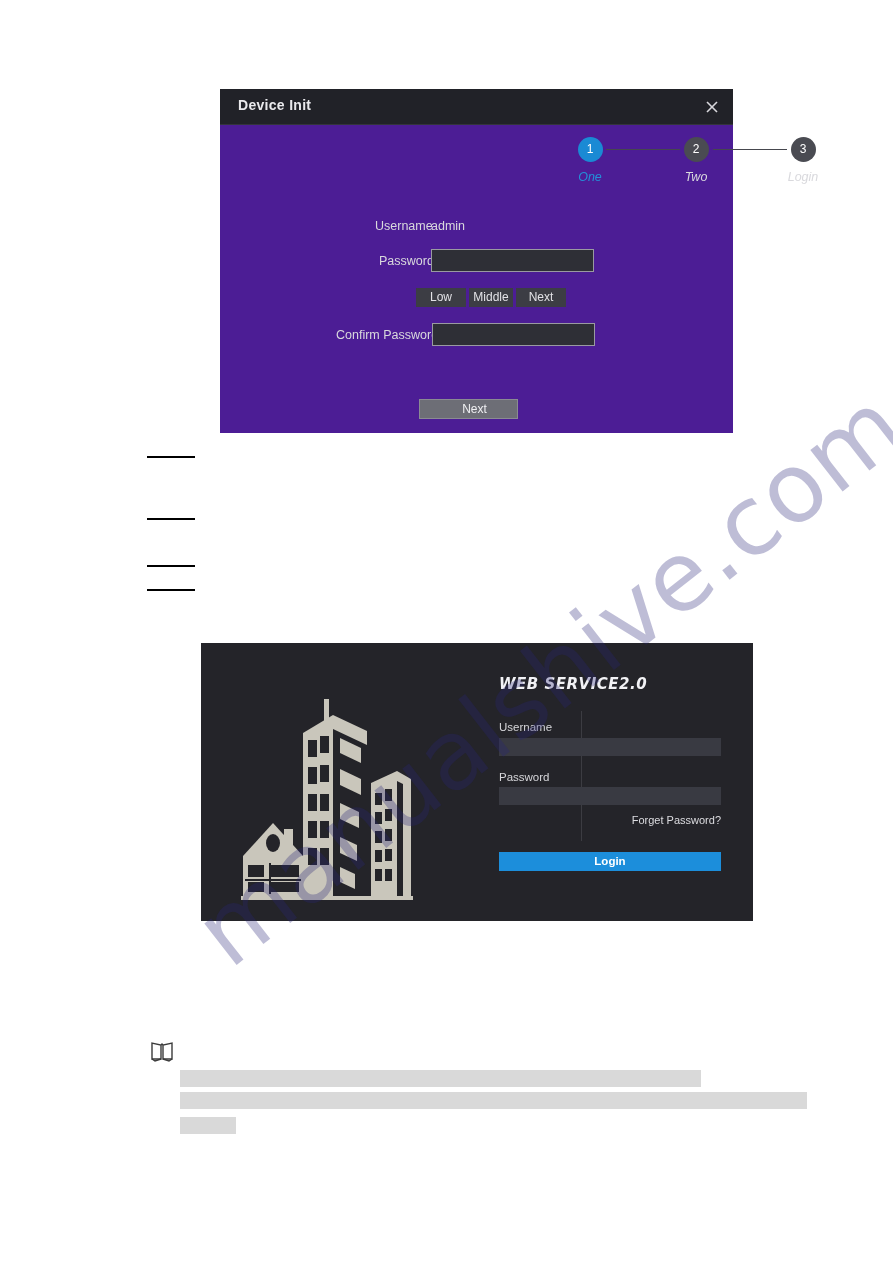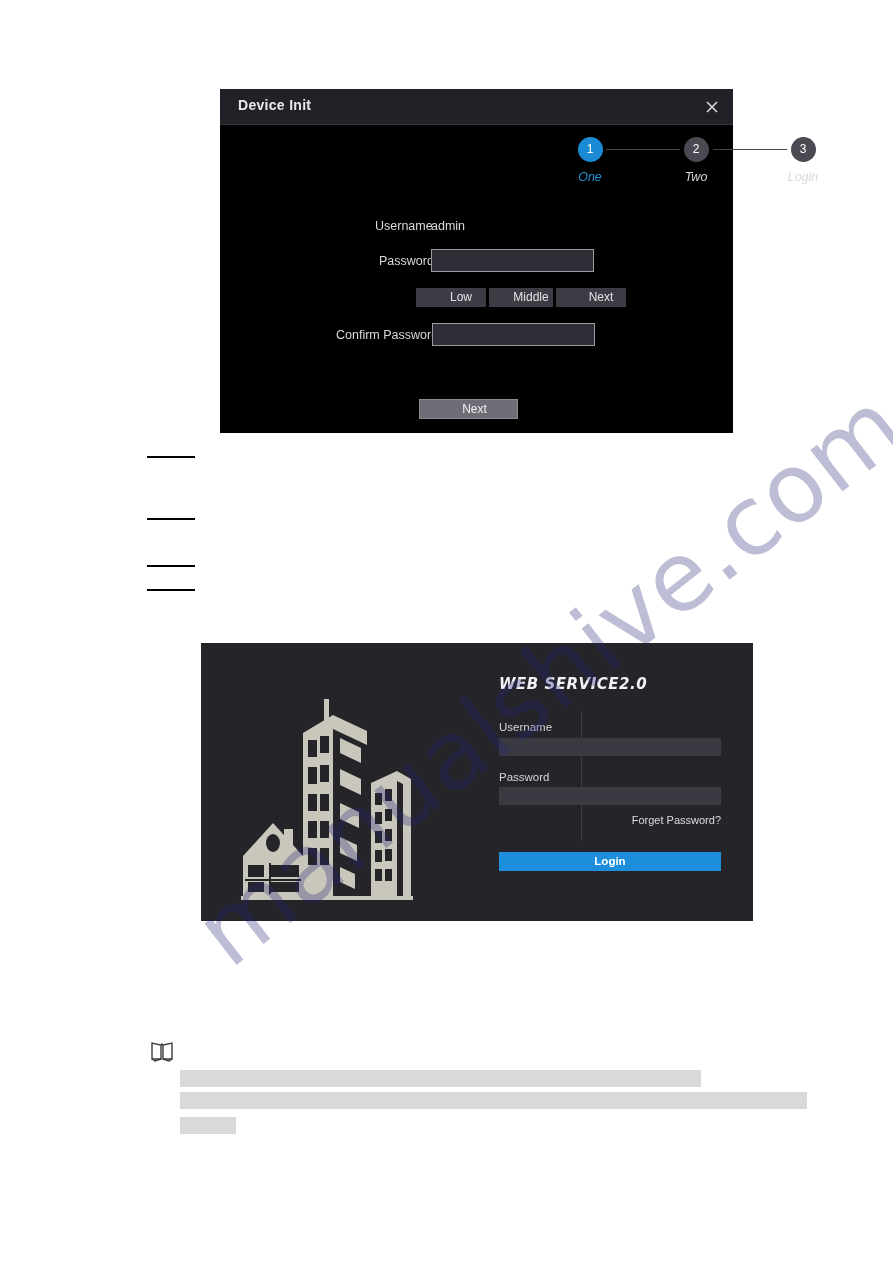--- a/index.html
+++ b/index.html
@@ -36,21 +36,21 @@
   }
   #wm-a { left: 175px; top: 900px; }
 
   
   #device-init-dialog {
     position: absolute;
     left: 220px;
     top: 89px;
     width: 513px;
     height: 344px;
-    background: #000000;
+    background: #4c1d95;
     z-index: 2;
   }
   #device-init-titlebar {
     position: absolute;
     left: 0; top: 0;
     width: 513px;
     height: 35px;
     background: #212228;
     border-bottom: 1px solid #34353c;
   }
@@ -163,21 +163,20 @@
     gap: 3px;
   }
   .strength-btn {
     background: #3c3d44;
     color: #e2e2e6;
     font-size: 12px;
     height: 19px;
     line-height: 19px;
     text-align: center;
     cursor: pointer;
-    padding-left: 20px;
   }
   #strength-low { width: 50px; }
   #strength-middle { width: 44px; }
   #strength-high { width: 50px; }
 
   #row-confirm { left: 0; top: 237px; width: 513px; }
   #confirm-label { left: 116px; right: auto; }
   #confirm-input { left: 212px; top: -3px; width: 163px; height: 23px; }
 
   #next-button {

